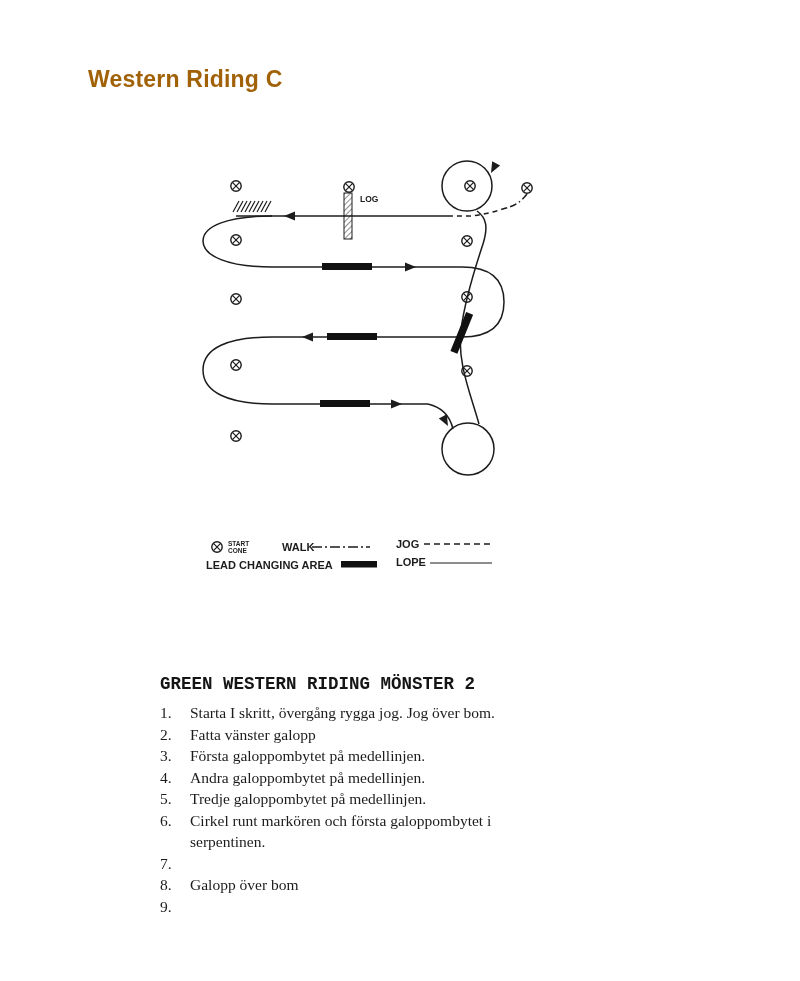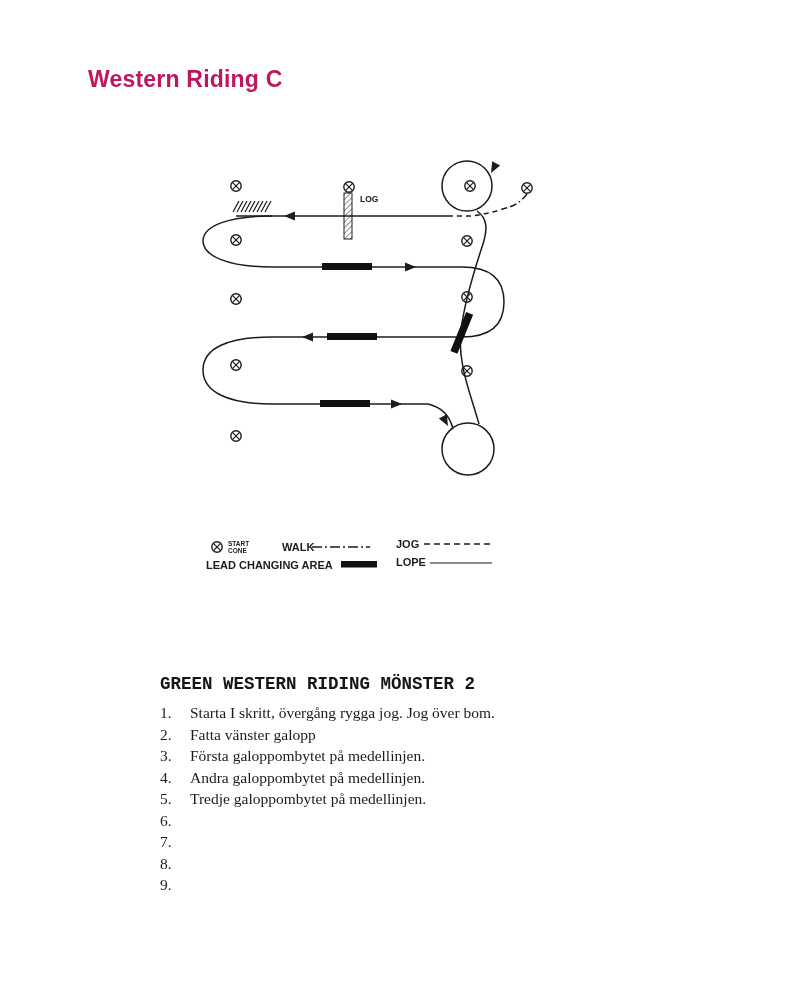--- a/index.html
+++ b/index.html
@@ -7,21 +7,21 @@
     width:800px; height:981px;
     background:#ffffff;
     position:relative;
     overflow:hidden;
     font-family:"Liberation Sans", sans-serif;
     color:#1a1a1a;
   }
   .doc-title {
     position:absolute; left:88px; top:66px;
     font-size:23px; font-weight:bold; letter-spacing:0.2px;
-    color:#be185d;
+    color:#a16207;
   }
   svg.diagram { position:absolute; left:180px; top:140px; }
   .legend-label { font-family:"Liberation Sans", sans-serif; font-weight:bold; fill:#1c1c1c; }
   .tiny-label { font-family:"Liberation Sans", sans-serif; font-weight:bold; fill:#1c1c1c; }
   .log-label { font-family:"Liberation Sans", sans-serif; font-weight:bold; fill:#1c1c1c; }
   .instructions {
     position:absolute; left:160px; top:674px; width:420px;
   }
   .instructions h2 {
     font-family:Liberation Mono, monospace;
@@ -151,24 +151,26 @@
     <div class="item">
       <span class="num">4.</span>
       <span class="text">Andra galoppombytet på medellinjen.</span>
     </div>
     <div class="item">
       <span class="num">5.</span>
       <span class="text">Tredje galoppombytet på medellinjen.</span>
     </div>
     <div class="item">
       <span class="num">6.</span>
+      <span class="text">Cirkel runt markören och första galoppombytet i serpentinen.</span>
     </div>
     <div class="item">
       <span class="num">7.</span>
     </div>
     <div class="item">
       <span class="num">8.</span>
+      <span class="text">Galopp över bom</span>
     </div>
     <div class="item">
       <span class="num">9.</span>
     </div>
   </div>
 </div>
 
 </body></html>

